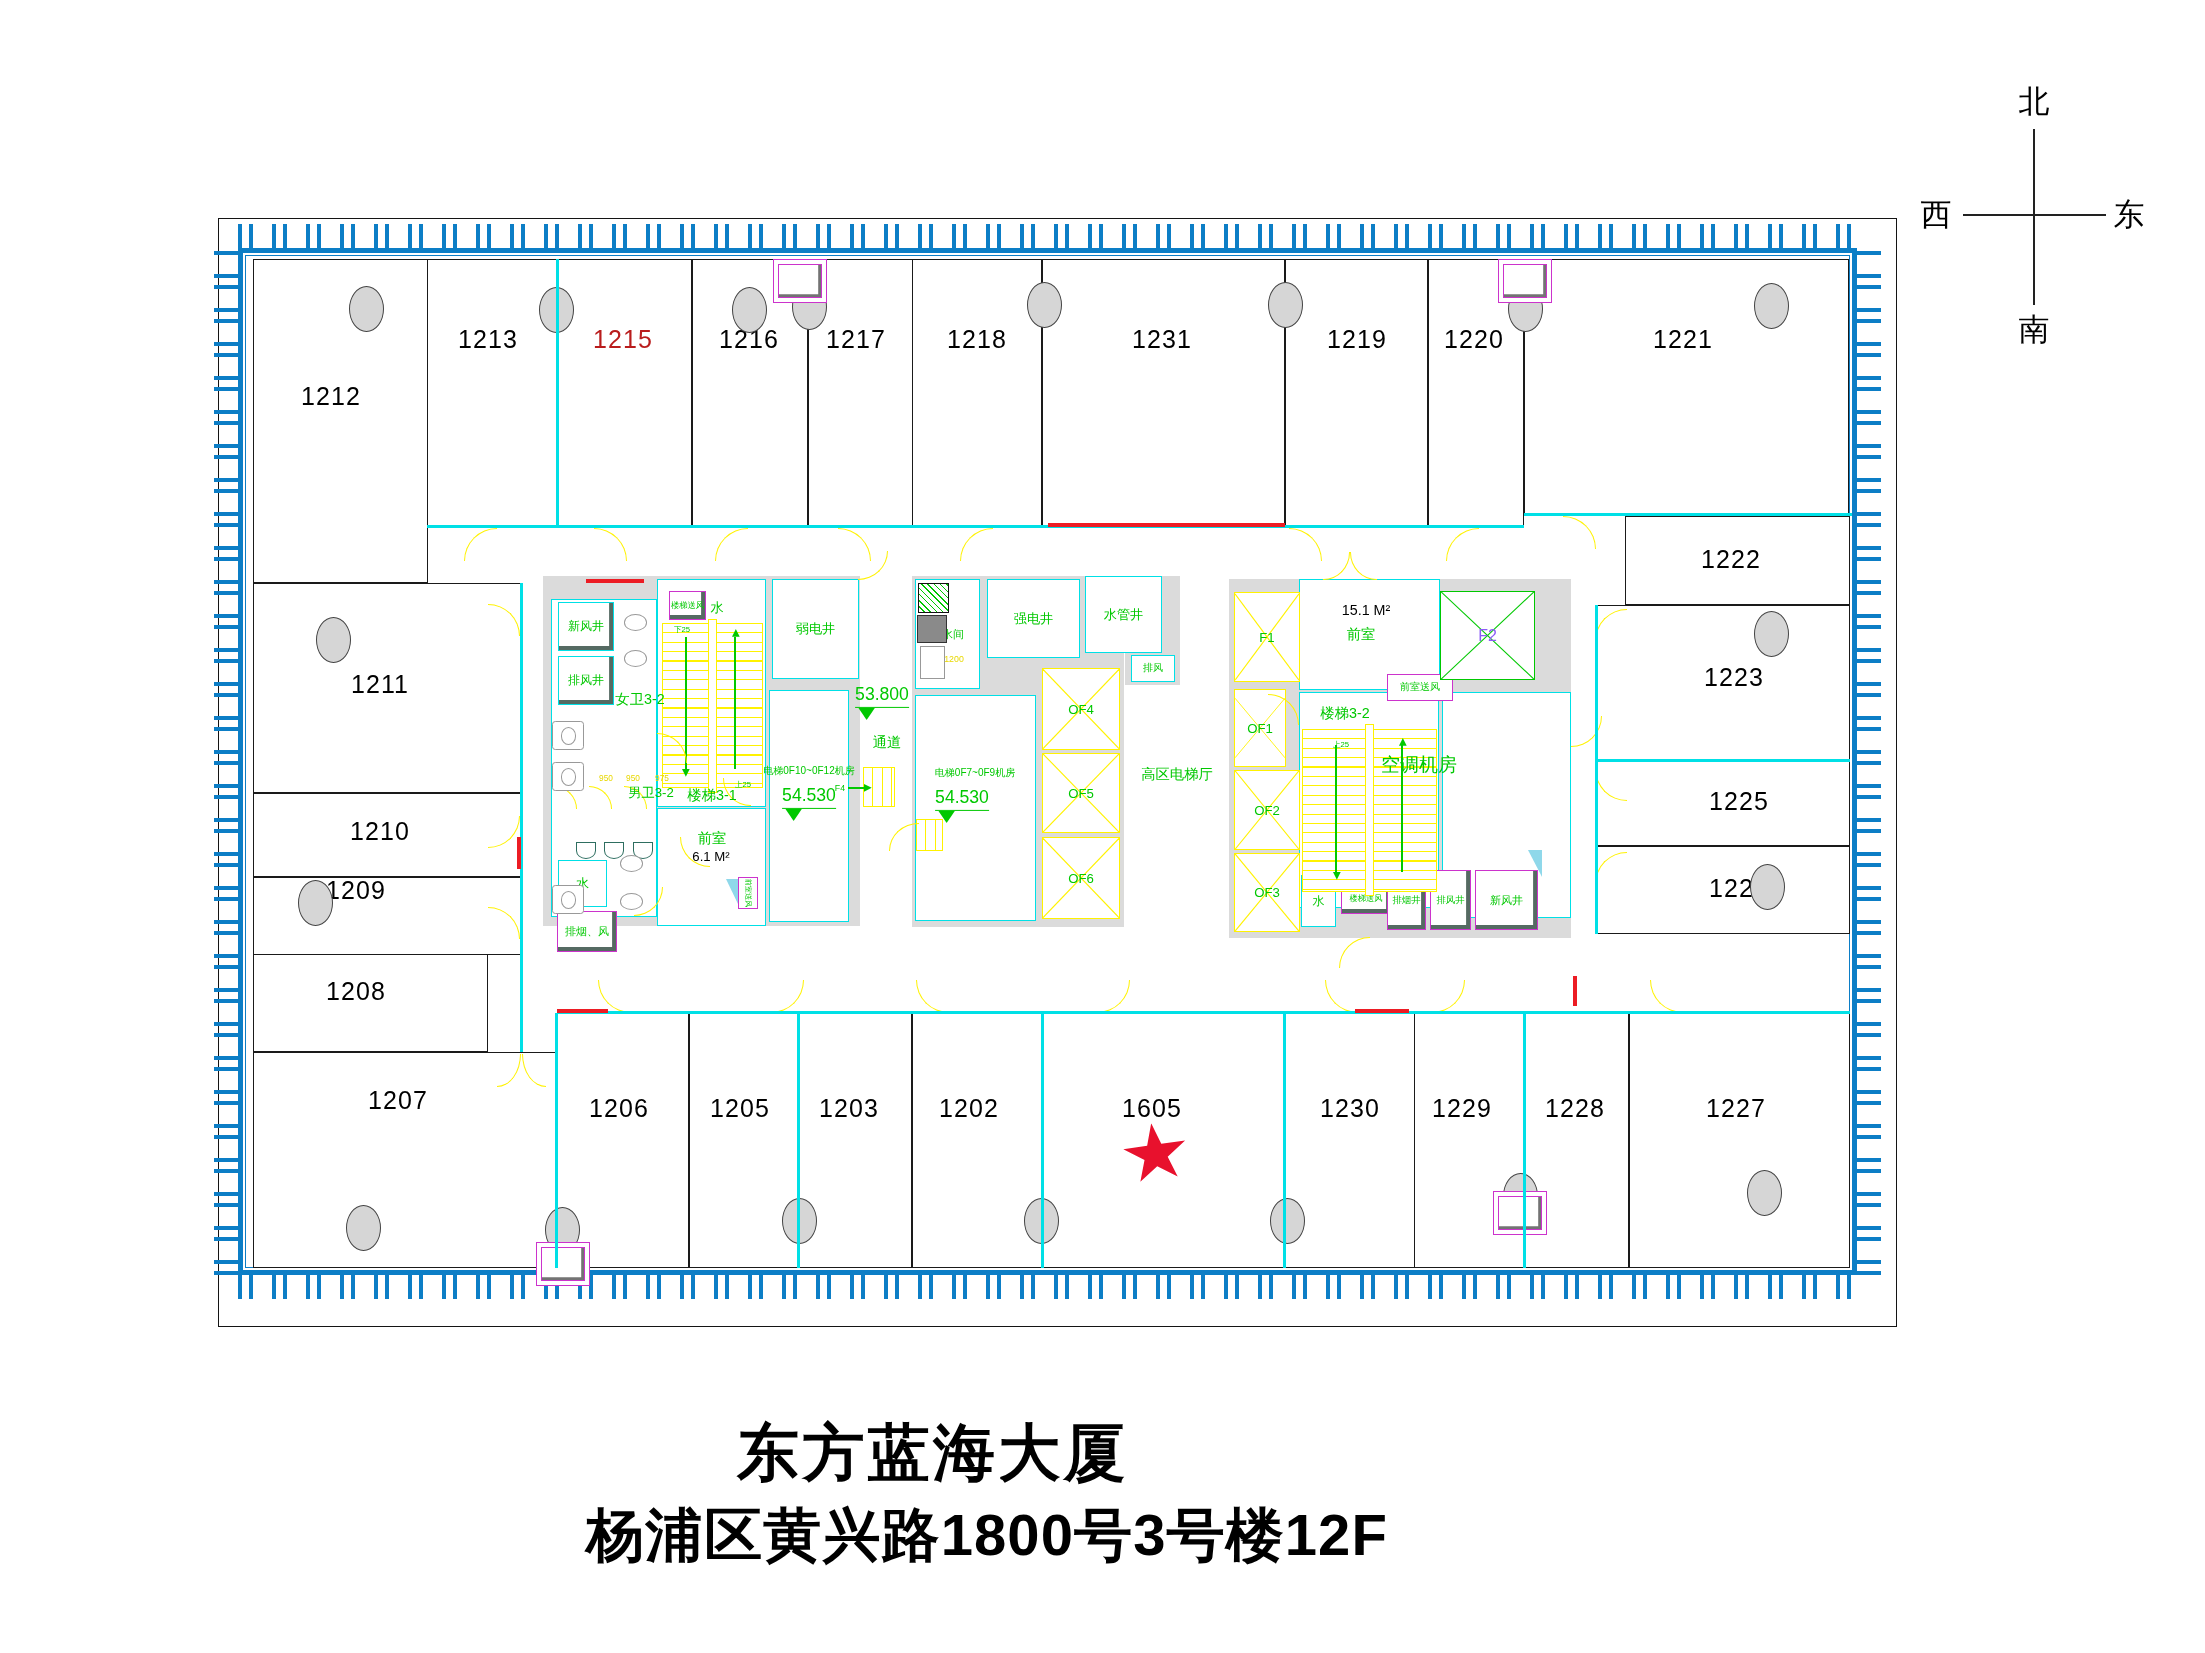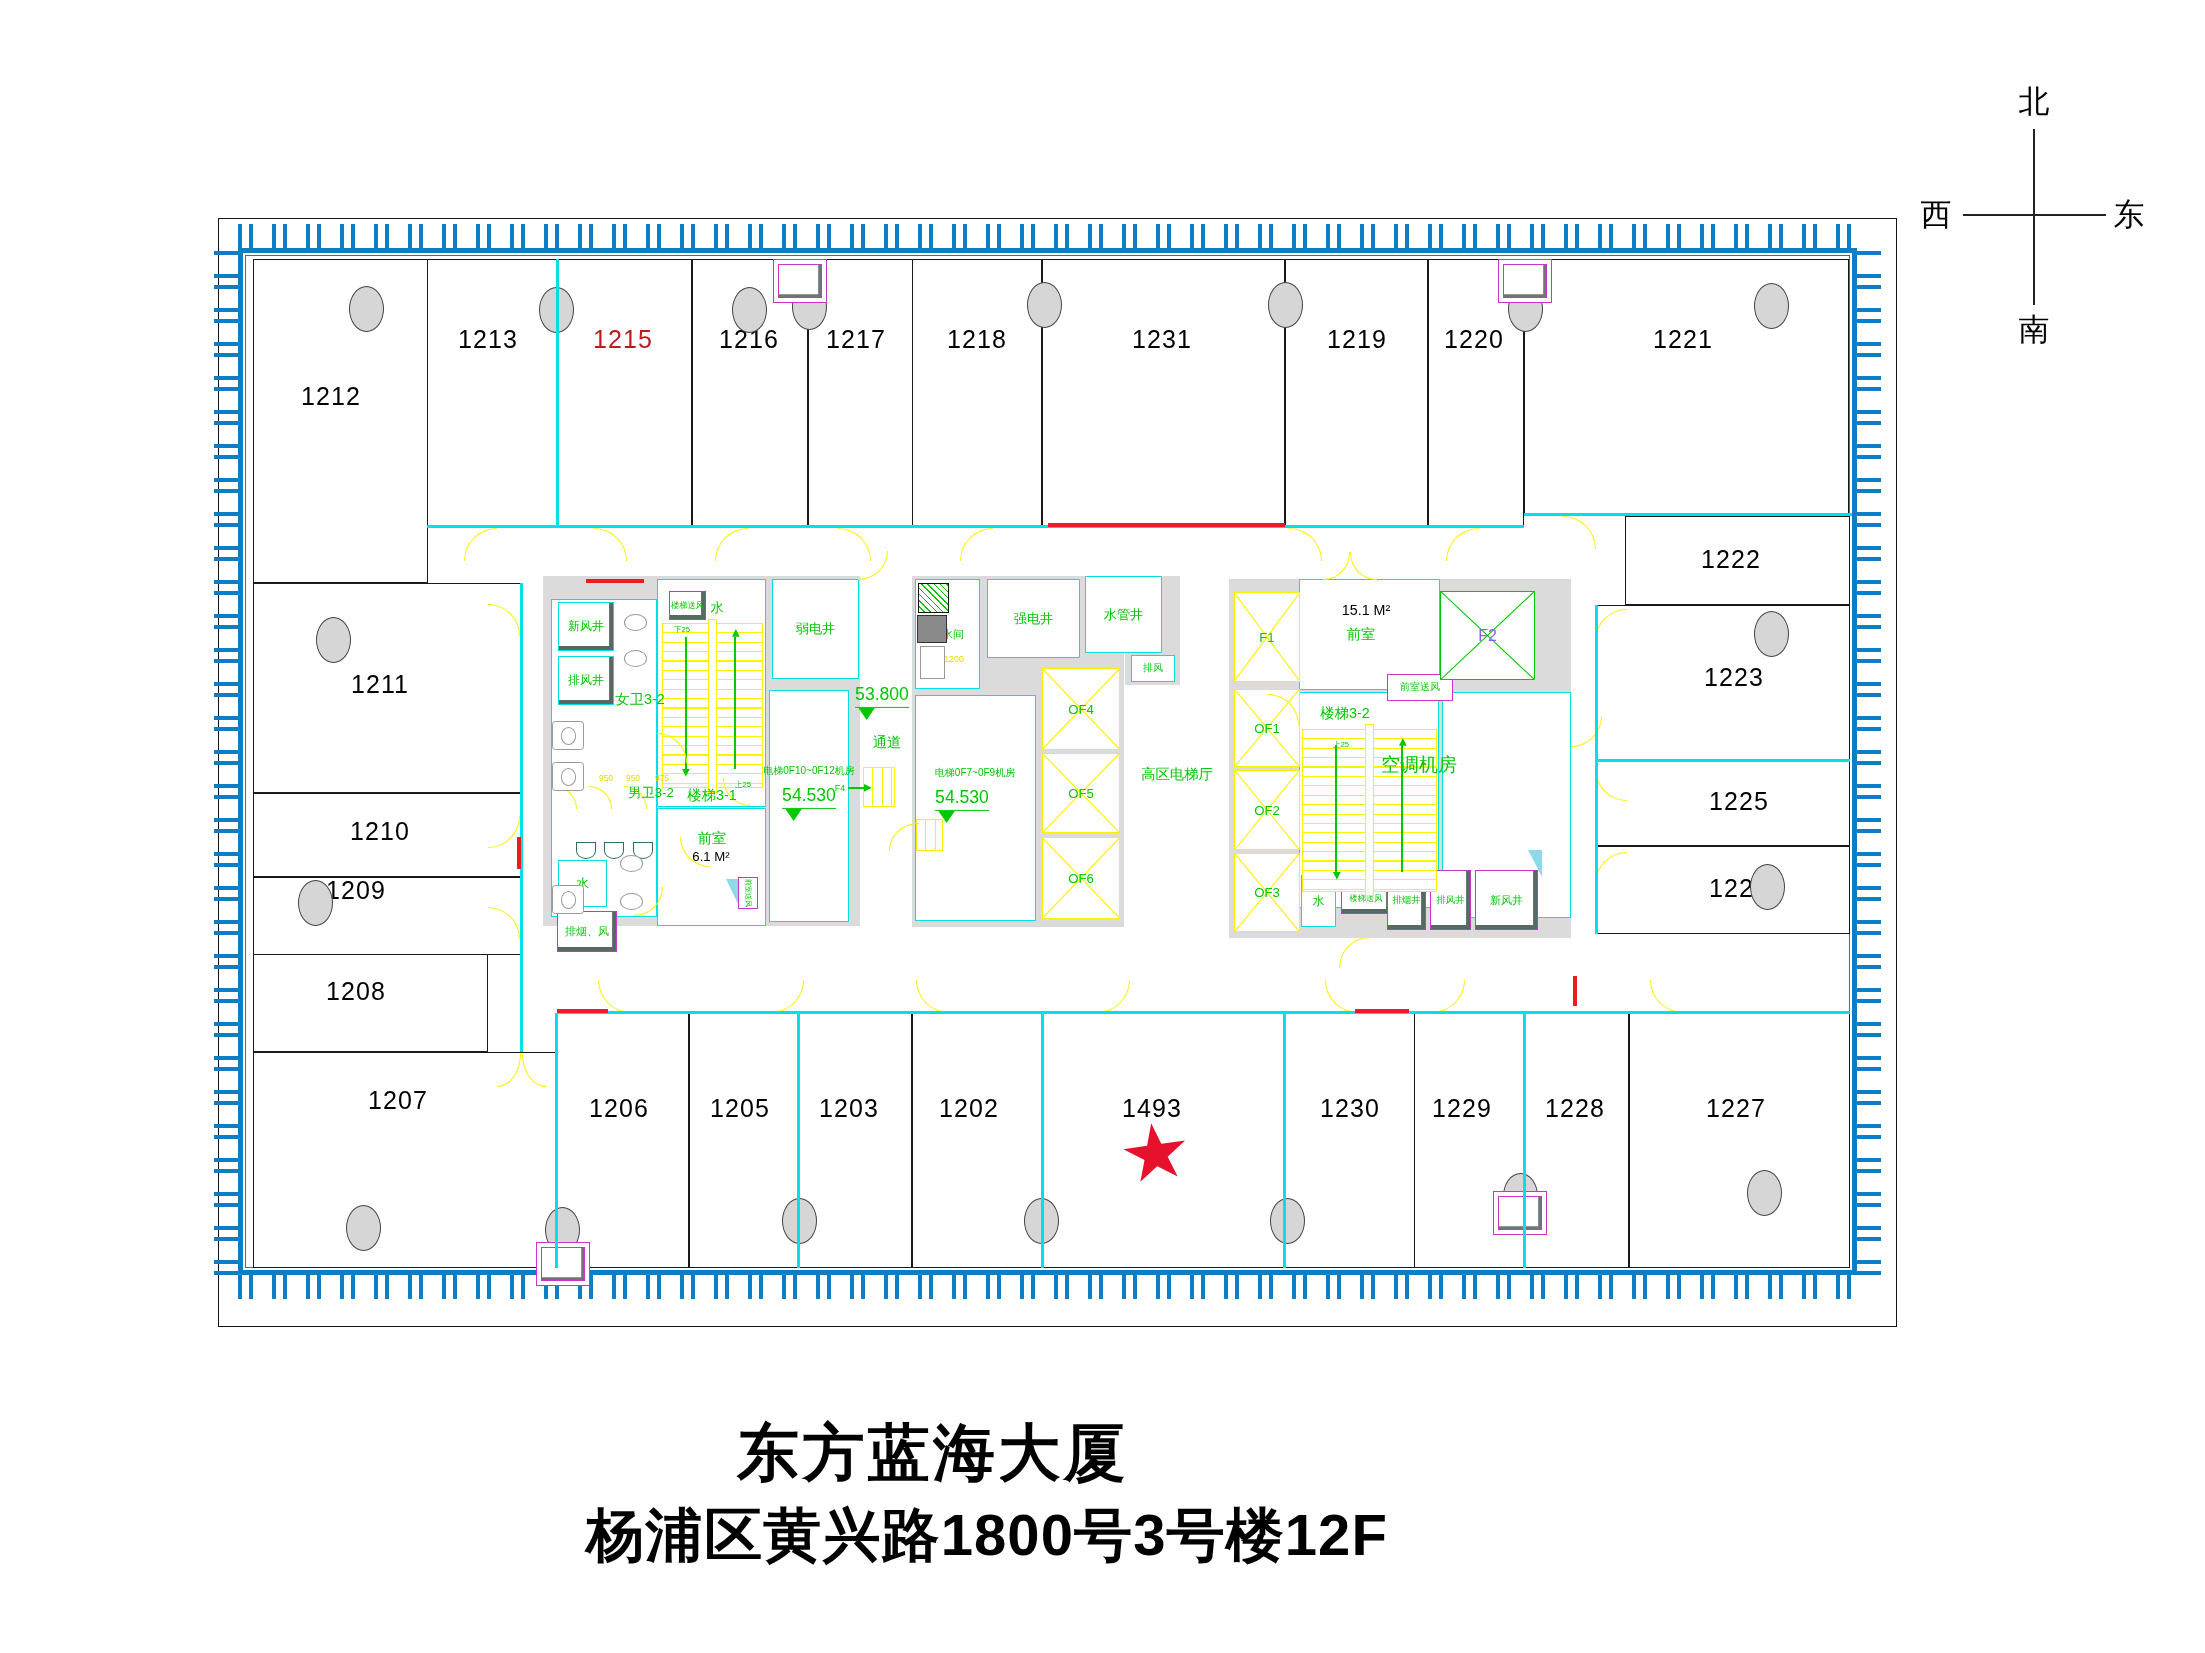--- a/index.html
+++ b/index.html
@@ -60,21 +60,21 @@
     <div class="lbl" style="left: 1739px; top: 888px; font-size: 25px; letter-spacing: 1.1px; color: rgb(0, 0, 0);">1226</div>
     <div style="left: 1629px; top: 1013px; width: 221px; height: 255px; border: 1.1px solid rgb(26, 26, 26); background: rgb(255, 255, 255);"></div>
     <div class="lbl" style="left: 1736px; top: 1108px; font-size: 25px; letter-spacing: 1.1px; color: rgb(0, 0, 0);">1227</div>
     <div style="left: 1524px; top: 1013px; width: 105px; height: 255px; border: 1.1px solid rgb(26, 26, 26); background: rgb(255, 255, 255);"></div>
     <div class="lbl" style="left: 1575px; top: 1108px; font-size: 25px; letter-spacing: 1.1px; color: rgb(0, 0, 0);">1228</div>
     <div style="left: 1414px; top: 1013px; width: 110px; height: 255px; border: 1.1px solid rgb(26, 26, 26); background: rgb(255, 255, 255);"></div>
     <div class="lbl" style="left: 1462px; top: 1108px; font-size: 25px; letter-spacing: 1.1px; color: rgb(0, 0, 0);">1229</div>
     <div style="left: 1285px; top: 1013px; width: 130px; height: 255px; border: 1.1px solid rgb(26, 26, 26); background: rgb(255, 255, 255);"></div>
     <div class="lbl" style="left: 1350px; top: 1108px; font-size: 25px; letter-spacing: 1.1px; color: rgb(0, 0, 0);">1230</div>
     <div style="left: 1042px; top: 1013px; width: 243px; height: 255px; border: 1.1px solid rgb(26, 26, 26); background: rgb(255, 255, 255);"></div>
-    <div class="lbl" style="left: 1152px; top: 1108px; font-size: 25px; letter-spacing: 1.1px; color: rgb(0, 0, 0);">1493</div>
+    <div class="lbl" style="left: 1152px; top: 1108px; font-size: 25px; letter-spacing: 1.1px; color: rgb(0, 0, 0);">1605</div>
     <div style="left: 912px; top: 1013px; width: 130px; height: 255px; border: 1.1px solid rgb(26, 26, 26); background: rgb(255, 255, 255);"></div>
     <div class="lbl" style="left: 969px; top: 1108px; font-size: 25px; letter-spacing: 1.1px; color: rgb(0, 0, 0);">1202</div>
     <div style="left: 798px; top: 1013px; width: 114px; height: 255px; border: 1.1px solid rgb(26, 26, 26); background: rgb(255, 255, 255);"></div>
     <div class="lbl" style="left: 849px; top: 1108px; font-size: 25px; letter-spacing: 1.1px; color: rgb(0, 0, 0);">1203</div>
     <div style="left: 689px; top: 1013px; width: 109px; height: 255px; border: 1.1px solid rgb(26, 26, 26); background: rgb(255, 255, 255);"></div>
     <div class="lbl" style="left: 740px; top: 1108px; font-size: 25px; letter-spacing: 1.1px; color: rgb(0, 0, 0);">1205</div>
     <div style="left: 557px; top: 1013px; width: 132px; height: 255px; border: 1.1px solid rgb(26, 26, 26); background: rgb(255, 255, 255);"></div>
     <div class="lbl" style="left: 619px; top: 1108px; font-size: 25px; letter-spacing: 1.1px; color: rgb(0, 0, 0);">1206</div>
     <div style="left: 253px; top: 1052px; width: 304px; height: 216px; border: 1.1px solid rgb(26, 26, 26); background: rgb(255, 255, 255);"></div>
     <div class="lbl" style="left: 398px; top: 1100px; font-size: 25px; letter-spacing: 1.1px; color: rgb(0, 0, 0);">1207</div>
@@ -171,21 +171,21 @@
       </svg>
       <div style="position: relative; font-size: 13.2px; color: rgb(0, 200, 0);">OF6</div>
     </div>
     <div class="ctr" style="left: 1234px; top: 592px; width: 66px; height: 90px; border: 1.7px solid rgb(255, 242, 0); background: rgb(255, 255, 255);">
       <svg width="100%" height="100%" style="position: absolute; left: 0px; top: 0px;" viewBox="0 0 114 154">
         <line x1="0" y1="0" x2="100%" y2="100%" stroke="#FFF200" stroke-width="2"></line>
         <line x1="100%" y1="0" x2="0" y2="100%" stroke="#FFF200" stroke-width="2"></line>
       </svg>
       <div style="position: relative; font-size: 13.2px; color: rgb(0, 200, 0);">F1</div>
     </div>
-    <div class="ctr" style="left: 1234px; top: 689px; width: 66px; height: 78px; border: 1.7px solid rgb(255, 242, 0); background: rgb(255, 255, 255);">
+    <div class="ctr" style="left: 1234px; top: 689px; width: 52px; height: 78px; border: 1.7px solid rgb(255, 242, 0); background: rgb(255, 255, 255);">
       <svg width="100%" height="100%" style="position: absolute; left: 0px; top: 0px;" viewBox="0 0 114 136">
         <line x1="0" y1="0" x2="100%" y2="100%" stroke="#FFF200" stroke-width="2"></line>
         <line x1="100%" y1="0" x2="0" y2="100%" stroke="#FFF200" stroke-width="2"></line>
       </svg>
       <div style="position: relative; font-size: 13.2px; color: rgb(0, 200, 0);">OF1</div>
     </div>
     <div class="ctr" style="left: 1234px; top: 770px; width: 66px; height: 80px; border: 1.7px solid rgb(255, 242, 0); background: rgb(255, 255, 255);">
       <svg width="100%" height="100%" style="position: absolute; left: 0px; top: 0px;" viewBox="0 0 114 140">
         <line x1="0" y1="0" x2="100%" y2="100%" stroke="#FFF200" stroke-width="2"></line>
         <line x1="100%" y1="0" x2="0" y2="100%" stroke="#FFF200" stroke-width="2"></line>

